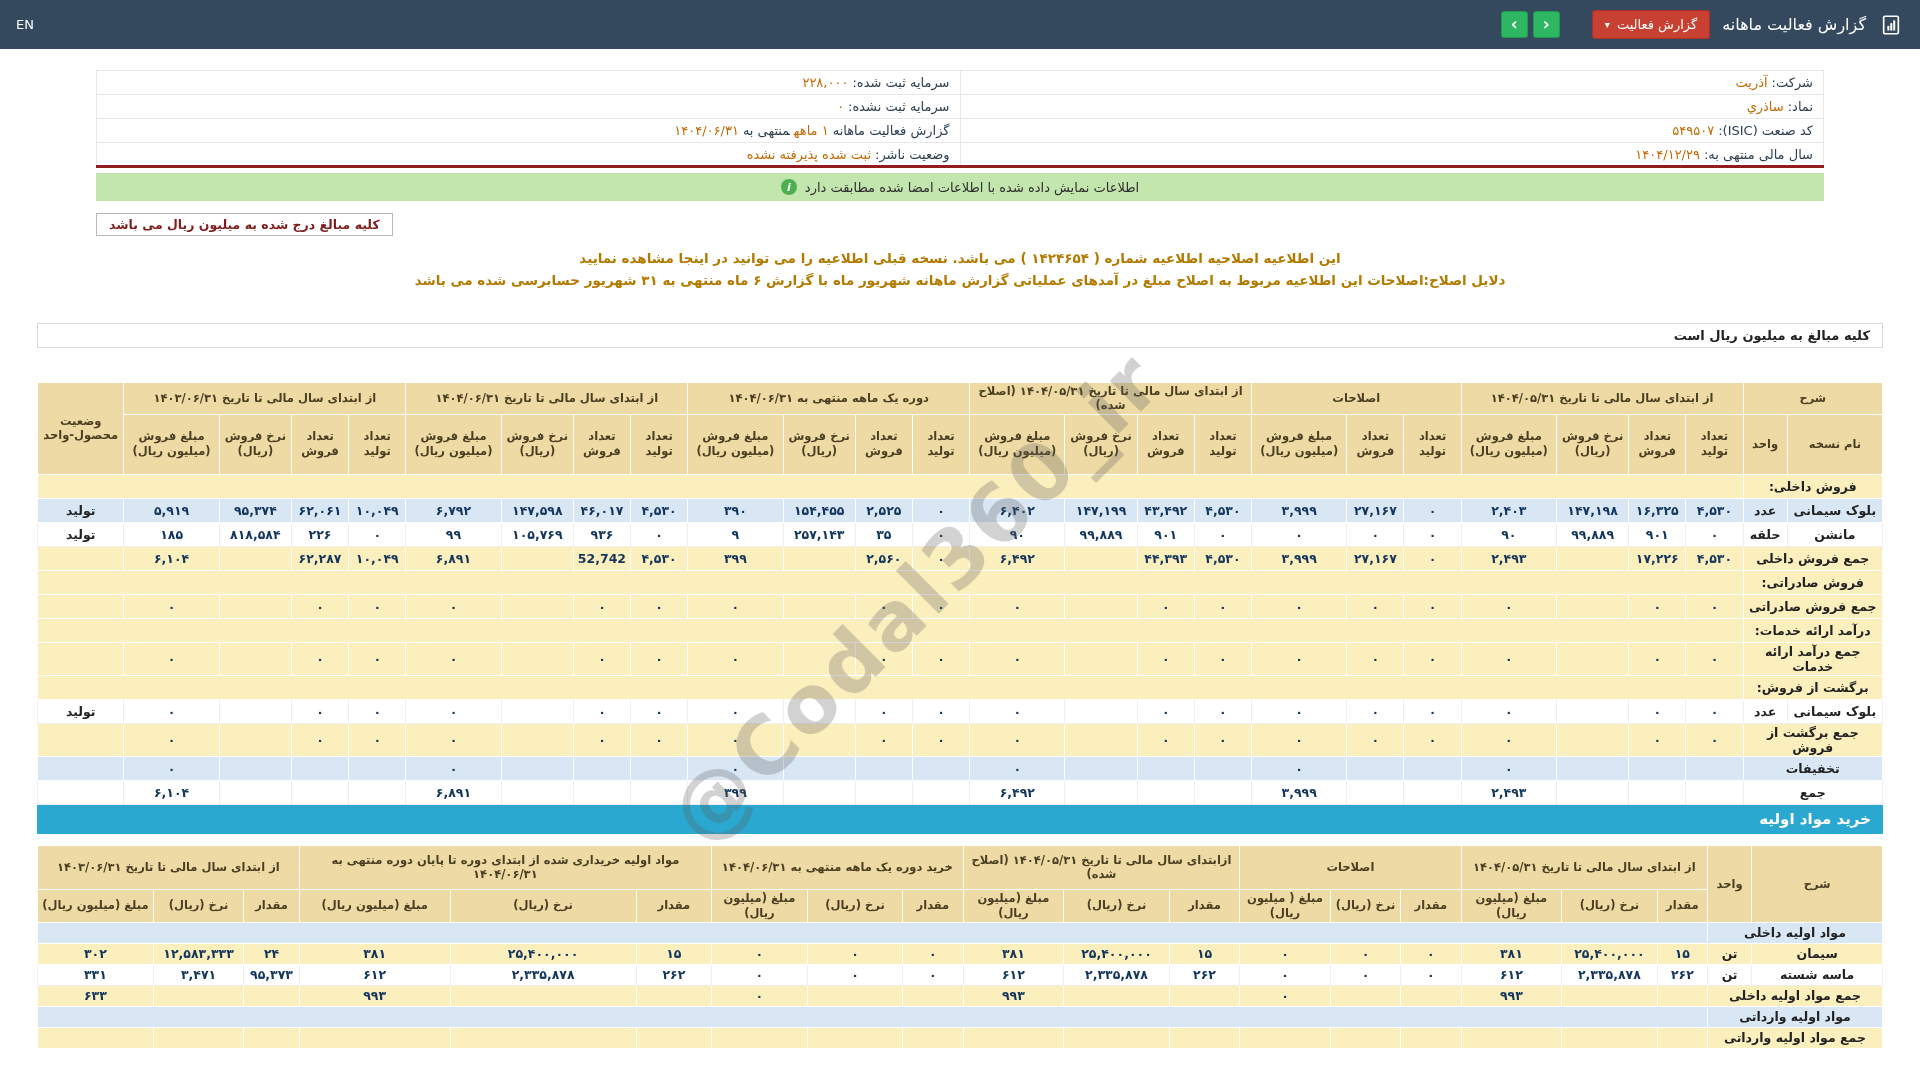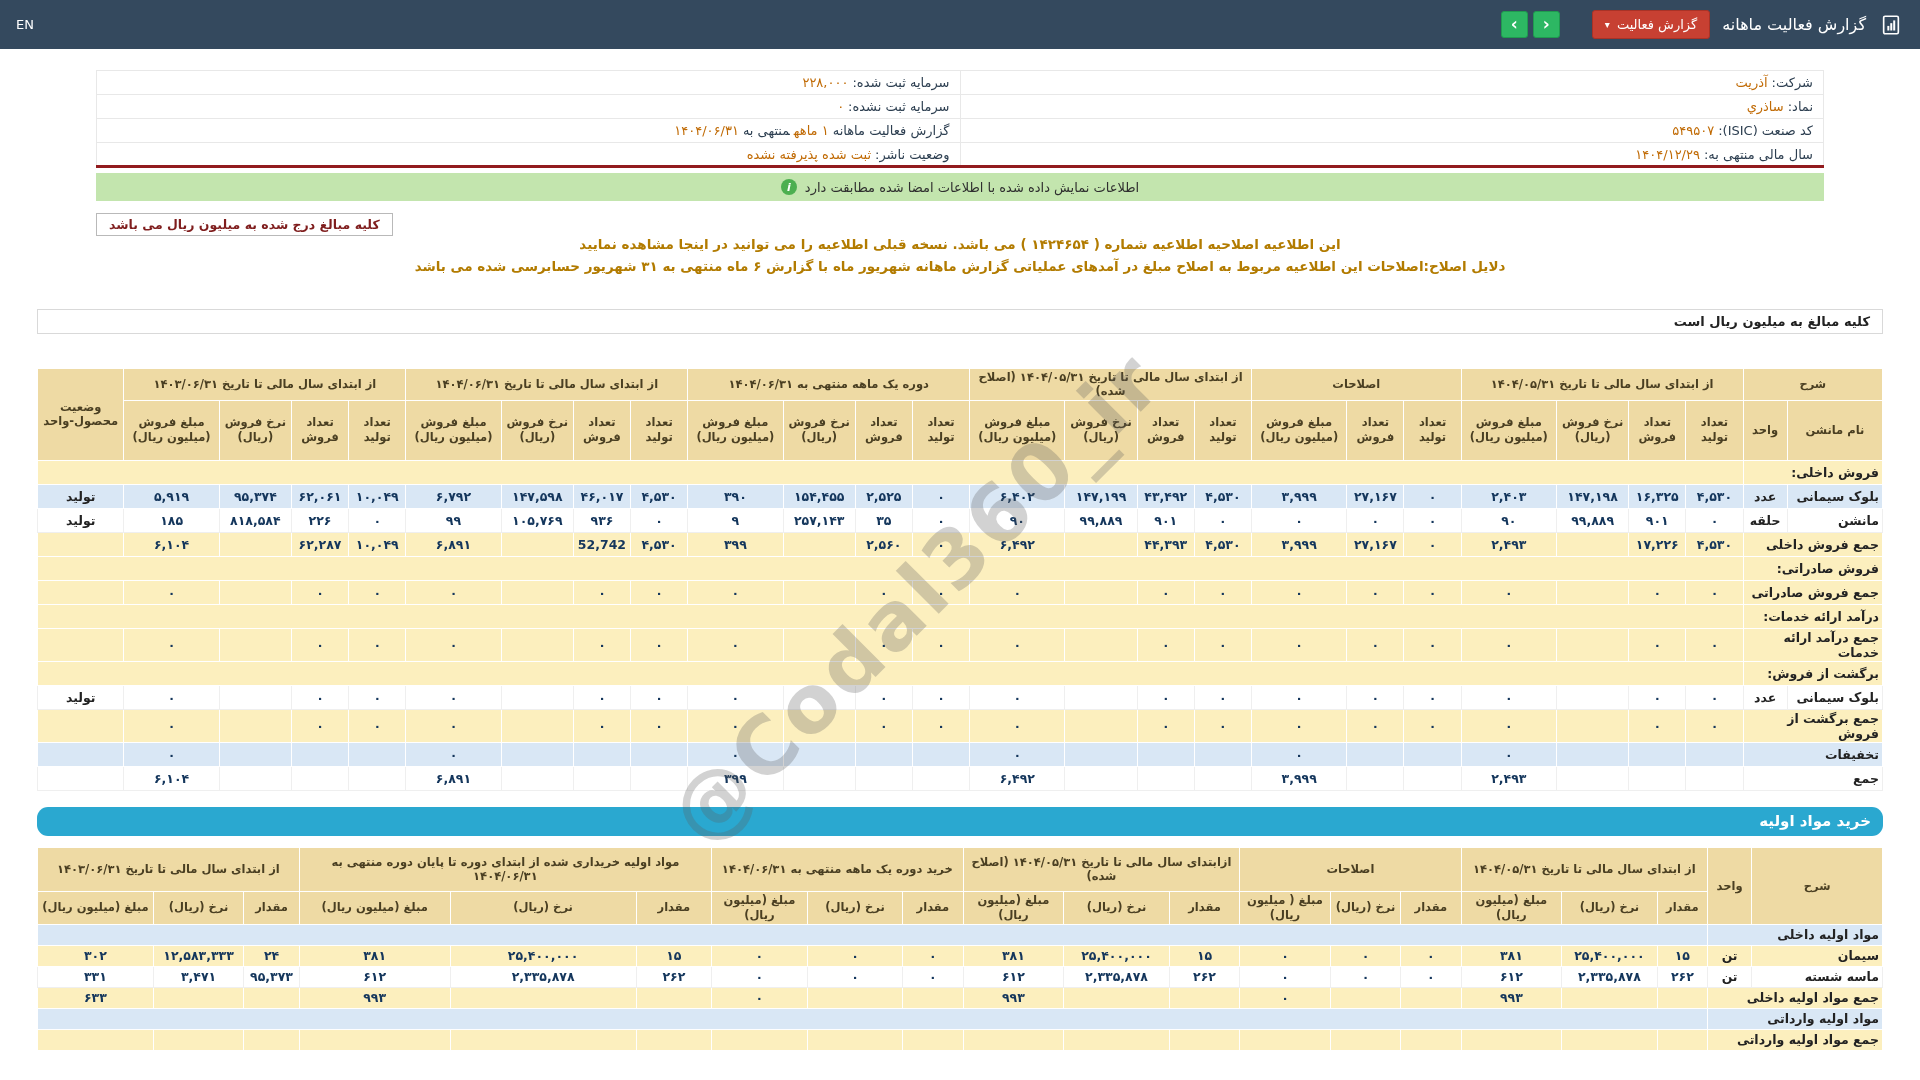--- a/index.html
+++ b/index.html
@@ -36,47 +36,47 @@
   .green-bar { margin:5px 96px 0; height:28px; background:#c3e5ae; display:flex;
     align-items:center; justify-content:center; gap:8px; font-size:13px; color:#2f2f2f; }
   .info-icon { width:16px; height:16px; border-radius:50%; background:#4caf50; color:#fff;
     font-size:11px; font-style:italic; font-weight:bold; display:inline-flex;
     align-items:center; justify-content:center; }
 
   
   .unit-box { width:fit-content; margin:12px auto 0 96px; border:1px solid #b9b9b9;
     padding:3px 12px; font-size:12.5px; font-weight:bold; color:#7f1d1d; }
   .amend1, .amend2 { text-align:center; color:#b27b00; font-weight:bold; font-size:13.5px; }
-  .amend1 { }
+  .amend1 { margin-top:14px; }
   .amend2 { margin-top:6px; }
   .amend1 a { color:#b27b00; text-decoration:none; cursor:pointer; }
 
   
   .content { margin:35px 37px 0; position:relative; }
   .section-bar { height:29px; background:#2aa8d0; color:#fff; font-weight:bold;
     font-size:15px; line-height:29px; padding:0 12px; }
-  .section-bar.mt { margin-top:16px;border-radius:11px; }
+  .section-bar.mt { margin-top:0; }
   .unit-note { border:1px solid #d9d9d9; background:#fff; font-weight:bold; font-size:13px;
     color:#222; padding:4px 12px; margin-bottom:34px; }
 
   
   table.rpt { width:100%; border-collapse:collapse; table-layout:fixed; border:1px solid #ddd; }
   .rpt th, .rpt td { border:1px solid #fff; text-align:center; vertical-align:middle;
     padding:1px 3px; overflow:hidden; }
   .rpt thead th { background:#eedaa4; color:#4a3f22; font-weight:bold; }
   .rpt th.grp { font-size:11.5px; line-height:1.25; }
   .rpt th.sub { font-size:11.5px; line-height:1.3; }
   .rpt1 th.grp { height:28px; }
   .rpt1 th.sub { height:60px; }
   .rpt2 th.grp { height:44px; }
   .rpt2 th.sub { height:24px; }
   .rpt td { font-size:12.5px; font-weight:bold; color:#14365c; }
   .rpt1 td { height:24px; }
   .rpt2 td { height:21px; }
-  .rpt td.lbl { text-align:right; color:#222; }
+  .rpt td.lbl { color:#222; }
   .rpt td.unit, .rpt td.status { color:#222; }
   .rpt2 { margin-top:11px; }
   tr.bg-y td { background:#fcefbe; }
   tr.bg-b td { background:#d9e7f5; }
   tr.bg-w td { background:#ffffff; border-color:#efefef; }
 
   
   .watermark { position:absolute; left:589px; top:551px; z-index:5; pointer-events:none;
     transform:rotate(-45deg); font-size:80px; font-weight:bold; letter-spacing:4px;
     color:rgba(95,95,95,0.28); white-space:nowrap; direction:ltr; }
@@ -176,21 +176,21 @@
           <th class="grp" colspan="2">شرح</th>
           <th class="grp" colspan="4">از ابتدای سال مالی تا تاریخ ۱۴۰۴/۰۵/۳۱</th>
           <th class="grp" colspan="3">اصلاحات</th>
           <th class="grp" colspan="4">از ابتدای سال مالی تا تاریخ ۱۴۰۴/۰۵/۳۱ (اصلاح شده)</th>
           <th class="grp" colspan="4">دوره یک ماهه منتهی به ۱۴۰۴/۰۶/۳۱</th>
           <th class="grp" colspan="4">از ابتدای سال مالی تا تاریخ ۱۴۰۴/۰۶/۳۱</th>
           <th class="grp" colspan="4">از ابتدای سال مالی تا تاریخ ۱۴۰۳/۰۶/۳۱</th>
           <th class="grp" rowspan="2">وضعیت محصول-واحد</th>
         </tr>
         <tr>
-          <th class="sub">نام مانشن</th>
+          <th class="sub">نام نسخه</th>
           <th class="sub">واحد</th>
           <th class="sub">تعداد تولید</th>
           <th class="sub">تعداد فروش</th>
           <th class="sub">نرخ فروش (ریال)</th>
           <th class="sub">مبلغ فروش (میلیون ریال)</th>
           <th class="sub">تعداد تولید</th>
           <th class="sub">تعداد فروش</th>
           <th class="sub">مبلغ فروش (میلیون ریال)</th>
           <th class="sub">تعداد تولید</th>
           <th class="sub">تعداد فروش</th>

